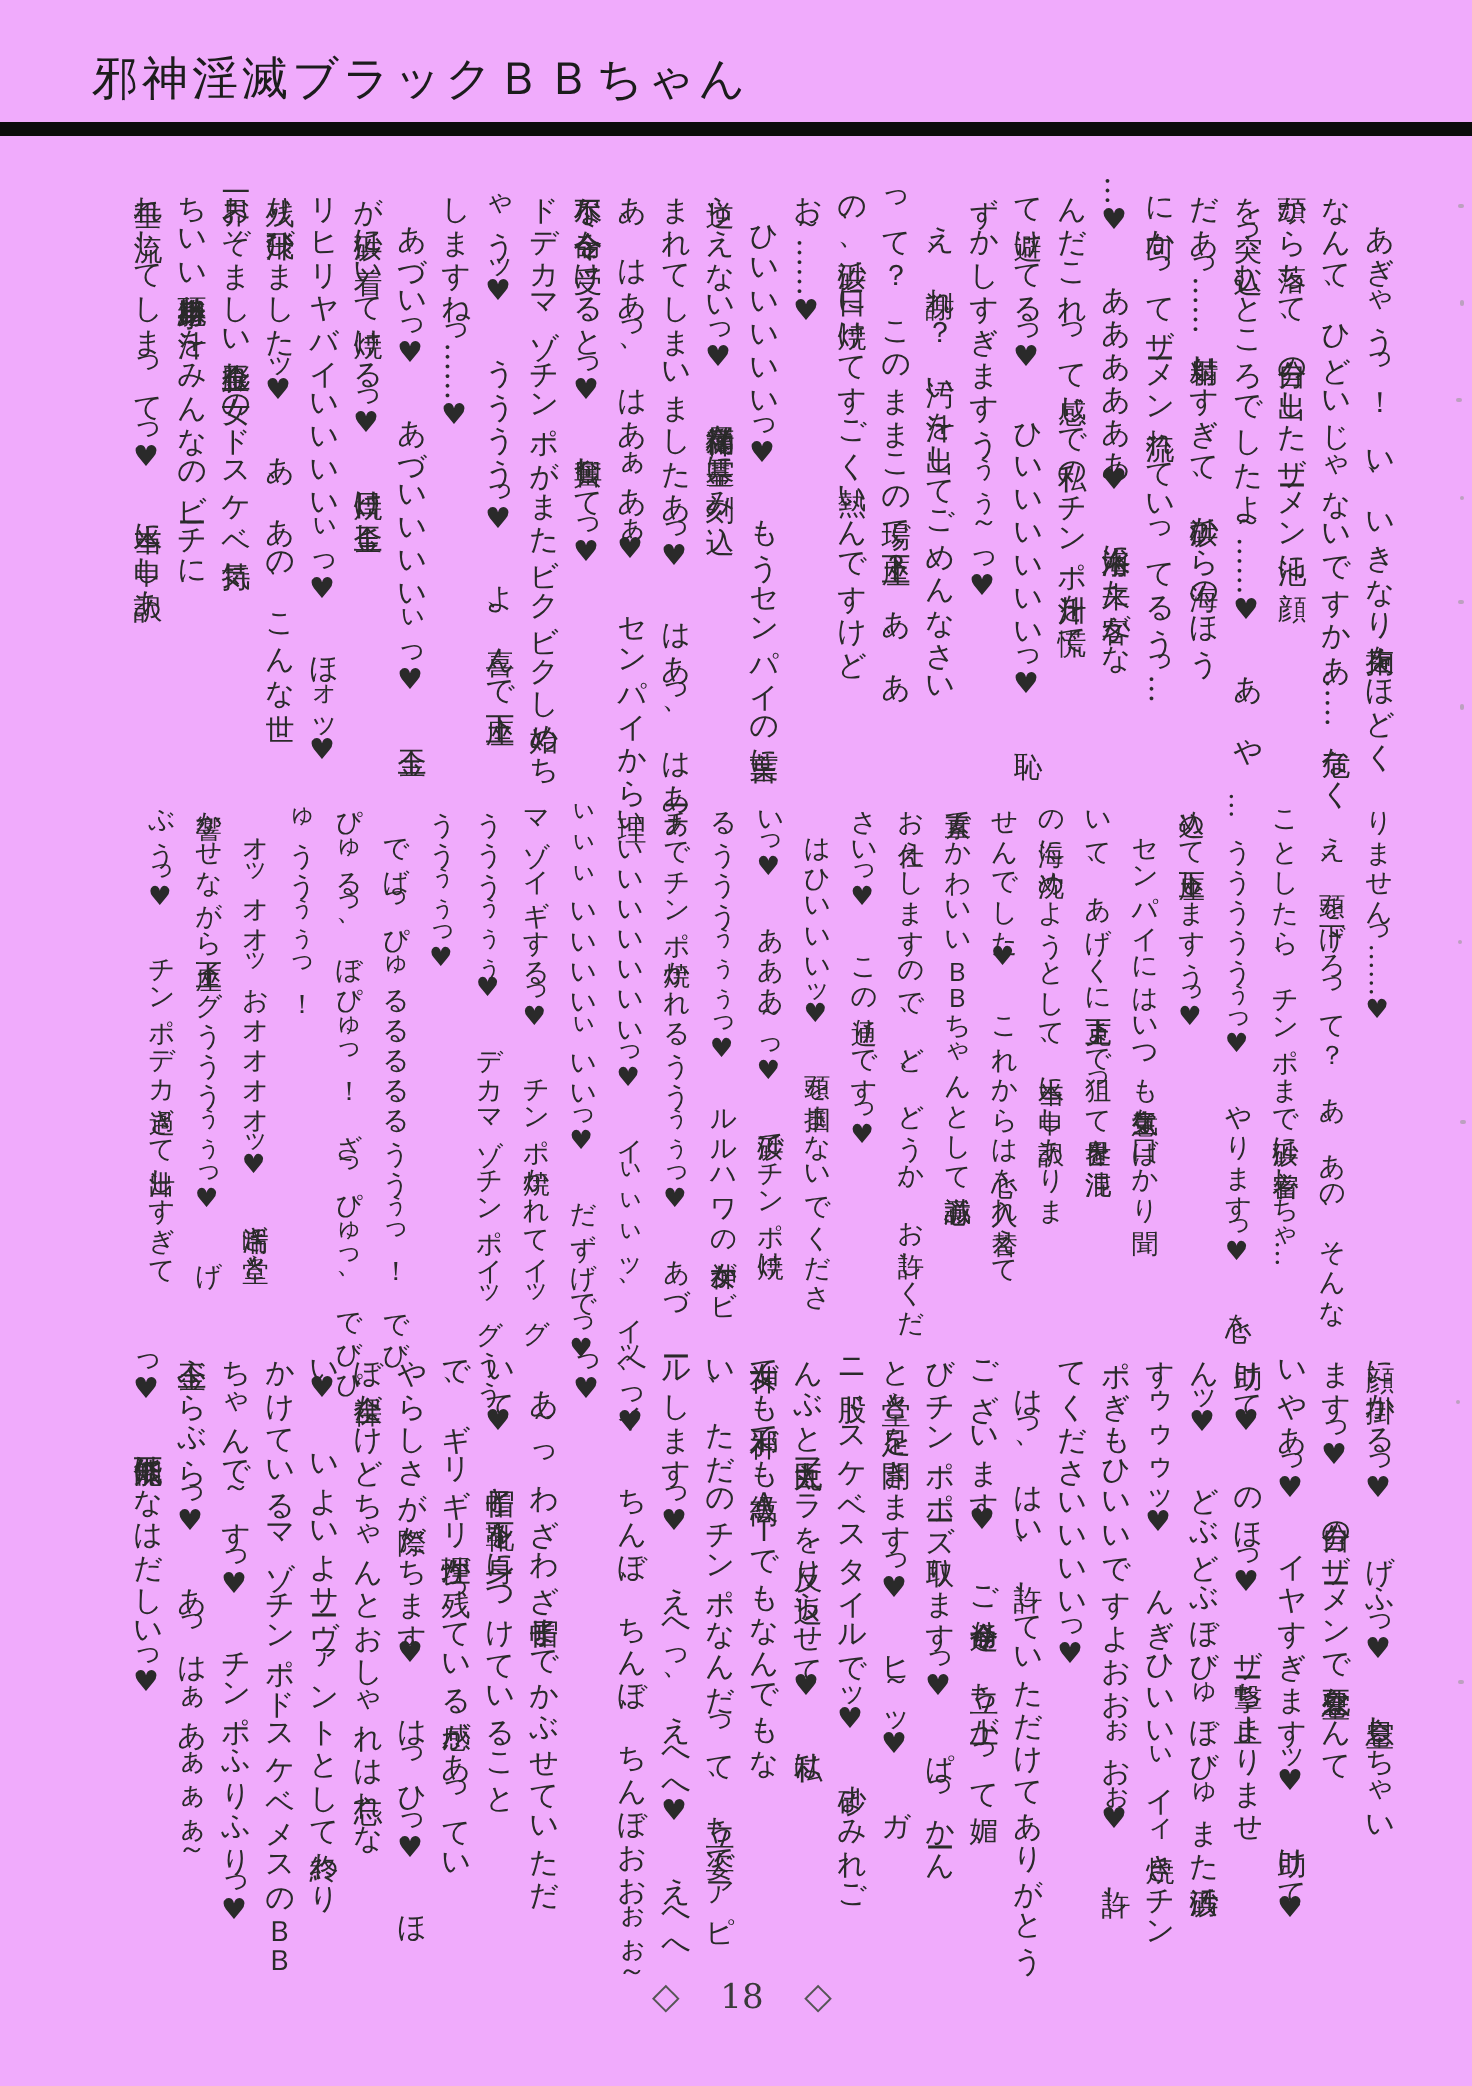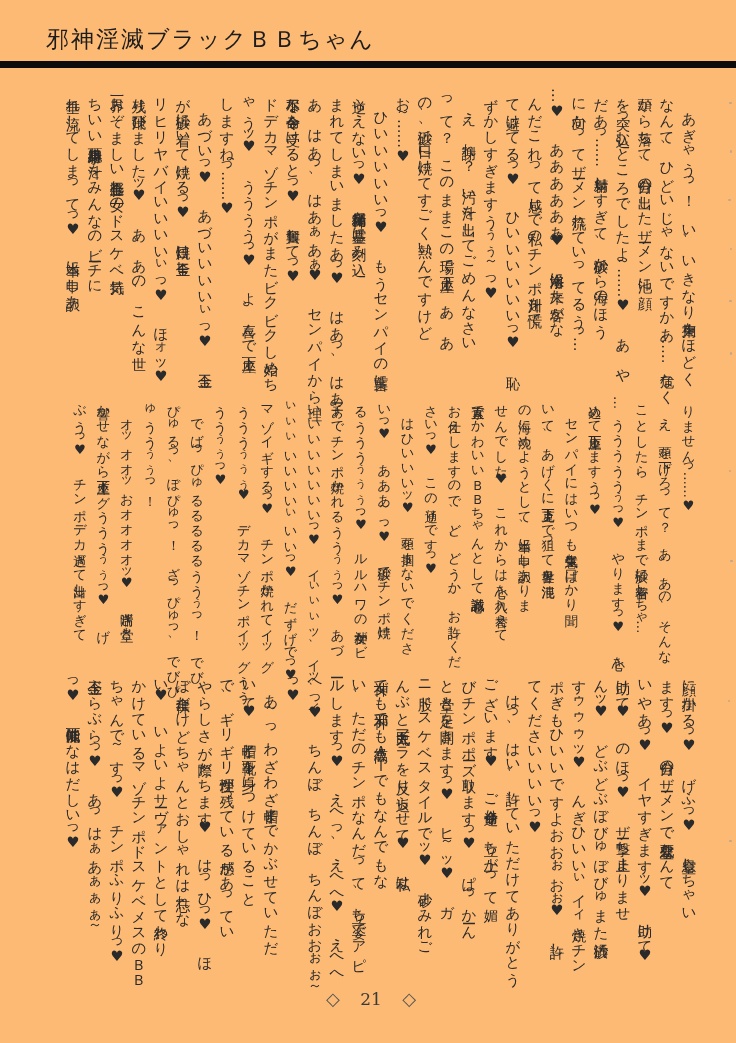--- a/index.html
+++ b/index.html
@@ -1,19 +1,19 @@
 <!DOCTYPE html>
 <html lang="ja"><head>
 <meta charset="utf-8">
 <style>
   html,body{margin:0;padding:0;}
   .page{
     position:relative;
     width:736px;height:1043px;
-    background:#fdba74;
+    background:#f0abfc;
     overflow:hidden;
     font-family:"DejaVu Serif","Liberation Serif",serif;
     color:#262626;
   }
   .title{
     position:absolute;left:46px;top:24px;
     font-size:23px;letter-spacing:2px;color:#1c1c1c;
     white-space:nowrap;
   }
   .title-rule{
@@ -139,21 +139,21 @@
       <div class="vcol">ぼ全裸だけどちゃんとおしゃれは忘れな</div>
       <div class="vcol">い♥　いよいよサーヴァントとして終わり</div>
       <div class="vcol">かけているマゾチンポドスケベメスのＢＢ</div>
       <div class="vcol">ちゃんで～すっ♥　チンポふりふりっ♥</div>
       <div class="vcol">金玉ぶらぶらっ♥　あっはぁあぁぁぁ～</div>
       <div class="vcol">っ♥　知能低下はなはだしいっ♥</div>
     </div>
 
   <div class="footer">
     <span class="diamond">◇</span>
-    <span>21</span>
+    <span>18</span>
     <span class="diamond">◇</span>
   </div>
 
   <div class="speck" style="left:729px;top:102px;width:3px;height:2px;"></div>
   <div class="speck" style="left:730px;top:150px;width:2px;height:3px;"></div>
   <div class="speck" style="left:728px;top:199px;width:3px;height:2px;"></div>
   <div class="speck" style="left:730px;top:248px;width:2px;height:2px;"></div>
   <div class="speck" style="left:729px;top:300px;width:3px;height:2px;"></div>
   <div class="speck" style="left:730px;top:352px;width:2px;height:3px;"></div>
   <div class="speck" style="left:729px;top:470px;width:2px;height:2px;"></div>

